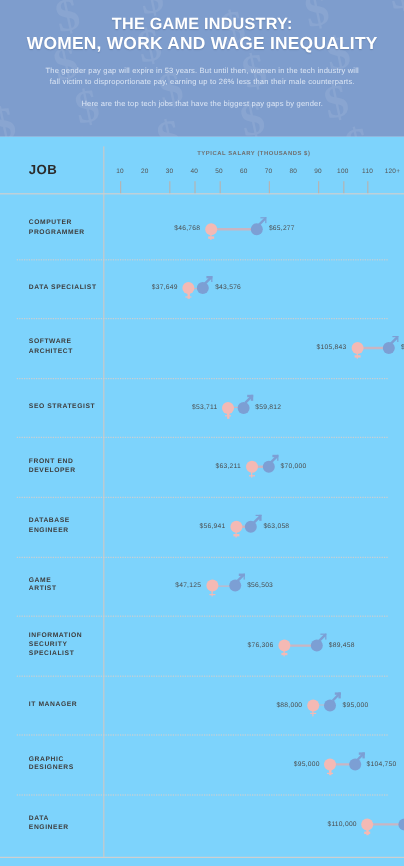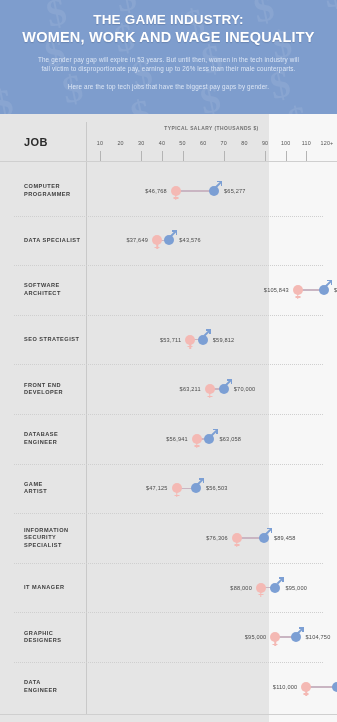--- a/index.html
+++ b/index.html
@@ -39,21 +39,21 @@
   #subtitle{
     margin-top:9px;color:#dce6f5;font-size:6.3px;line-height:9.2px;
     letter-spacing:0.15px;padding:0 12px;
   }
   #subtitle2{
     margin-top:9px;color:#dce6f5;font-size:6.3px;line-height:9.2px;
     letter-spacing:0.15px;padding:0 6px;
   }
 
   
-  #chart{position:relative;width:269px;height:608px;background:#e5e5e5;}
+  #chart{position:relative;width:337px;height:608px;background:#7dd3fc;}
 
   
   #divider{
     position:absolute;left:86px;top:8px;width:1px;height:592px;
     background:#c9c9c9;
   }
   
   #axis-rule{
     position:absolute;left:0px;top:47px;width:337px;height:1px;background:#cfcfcf;
   }

